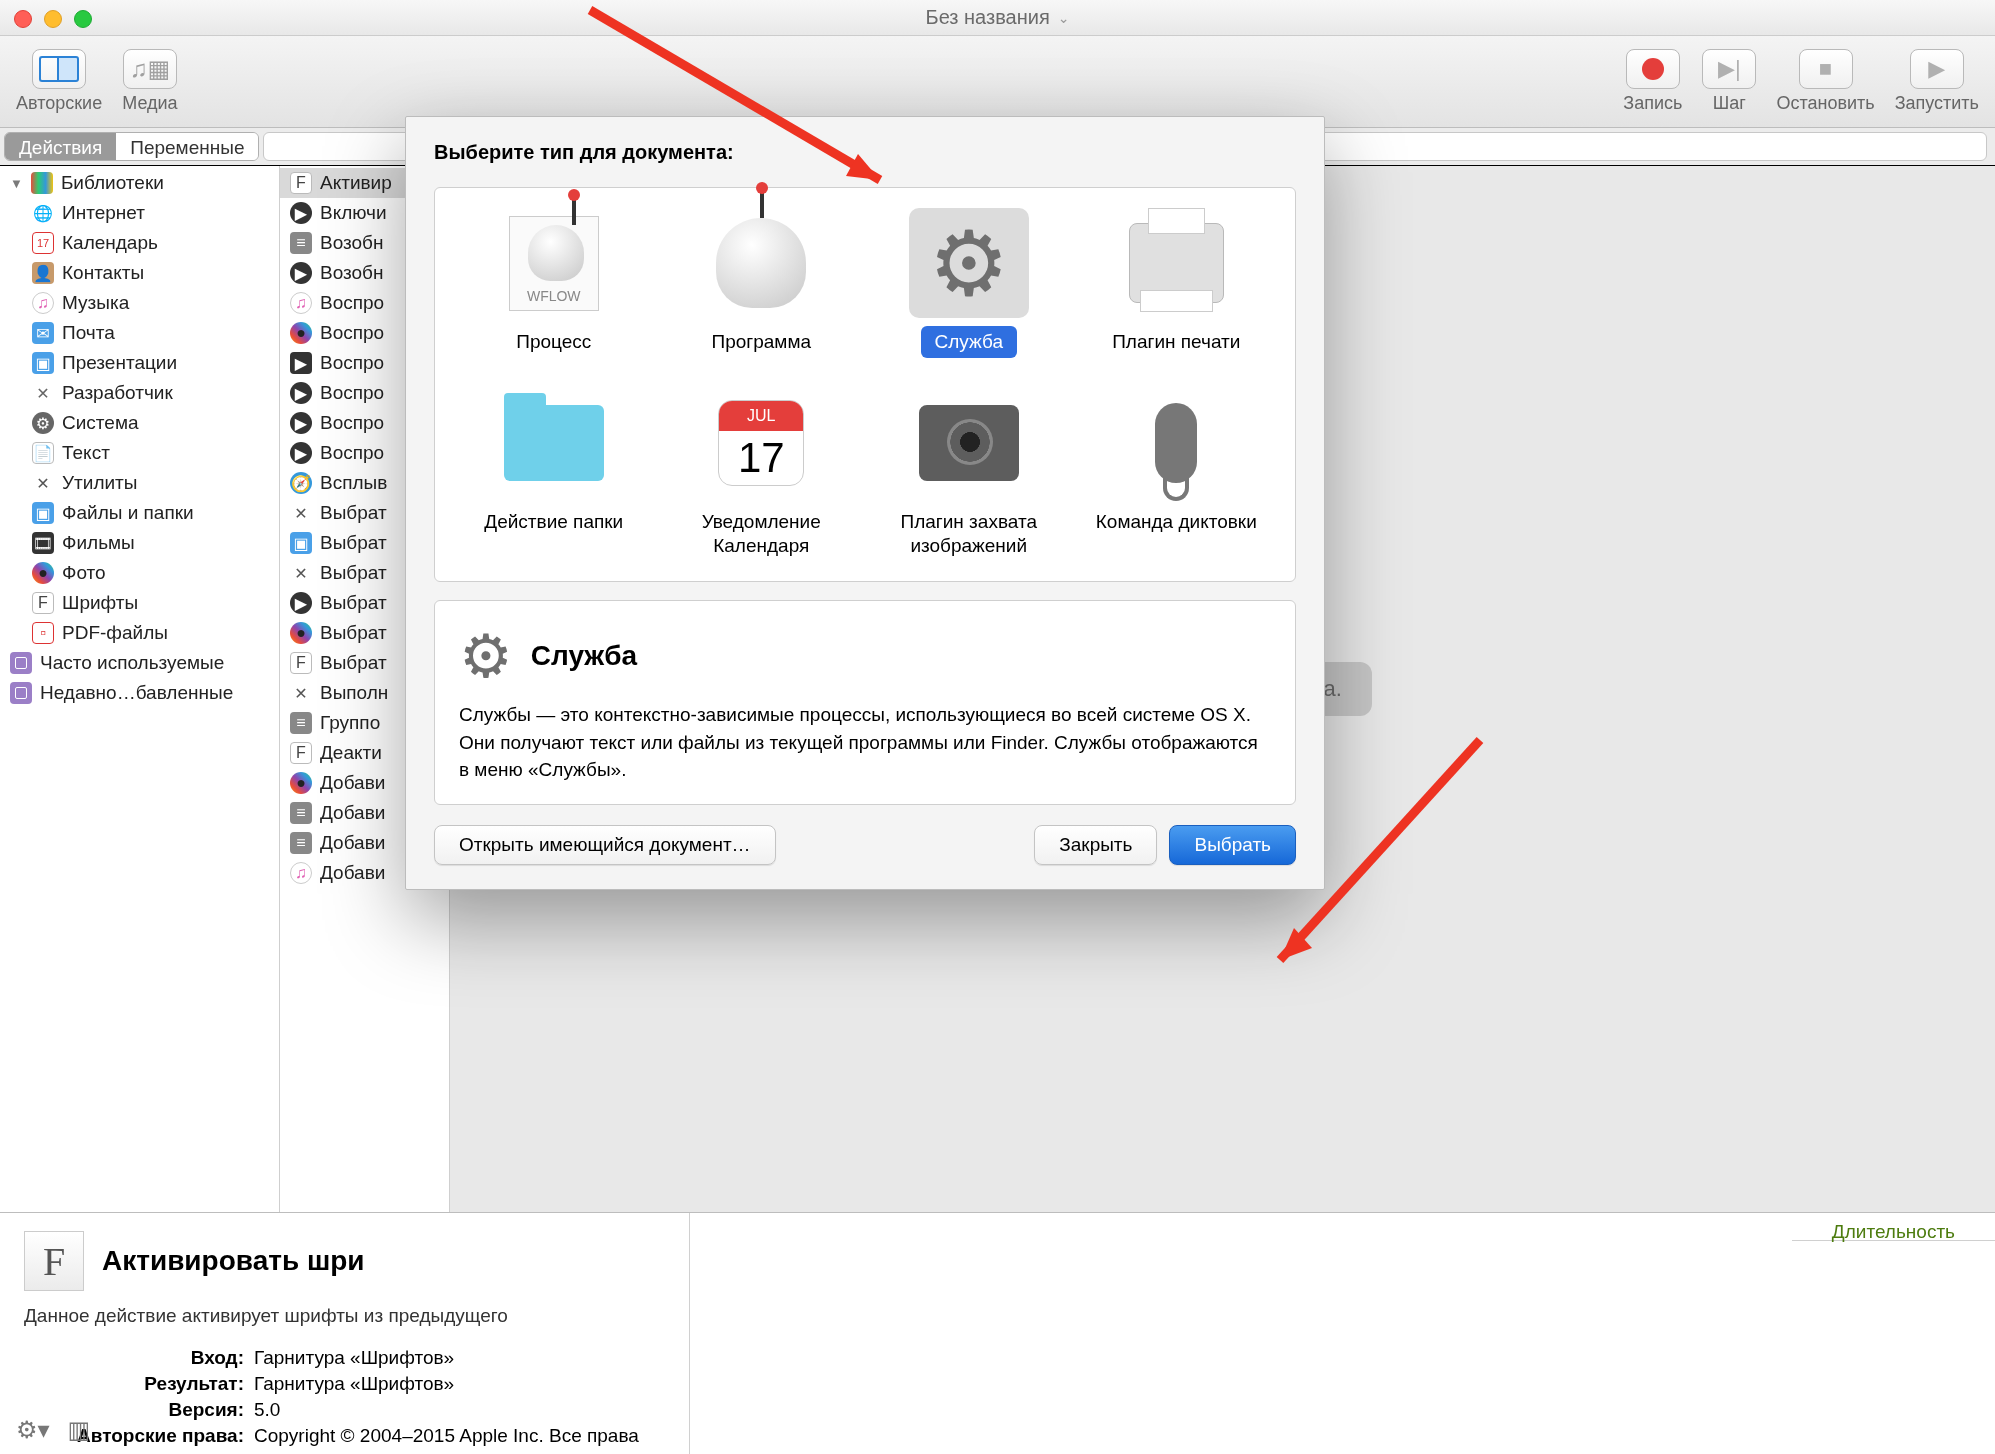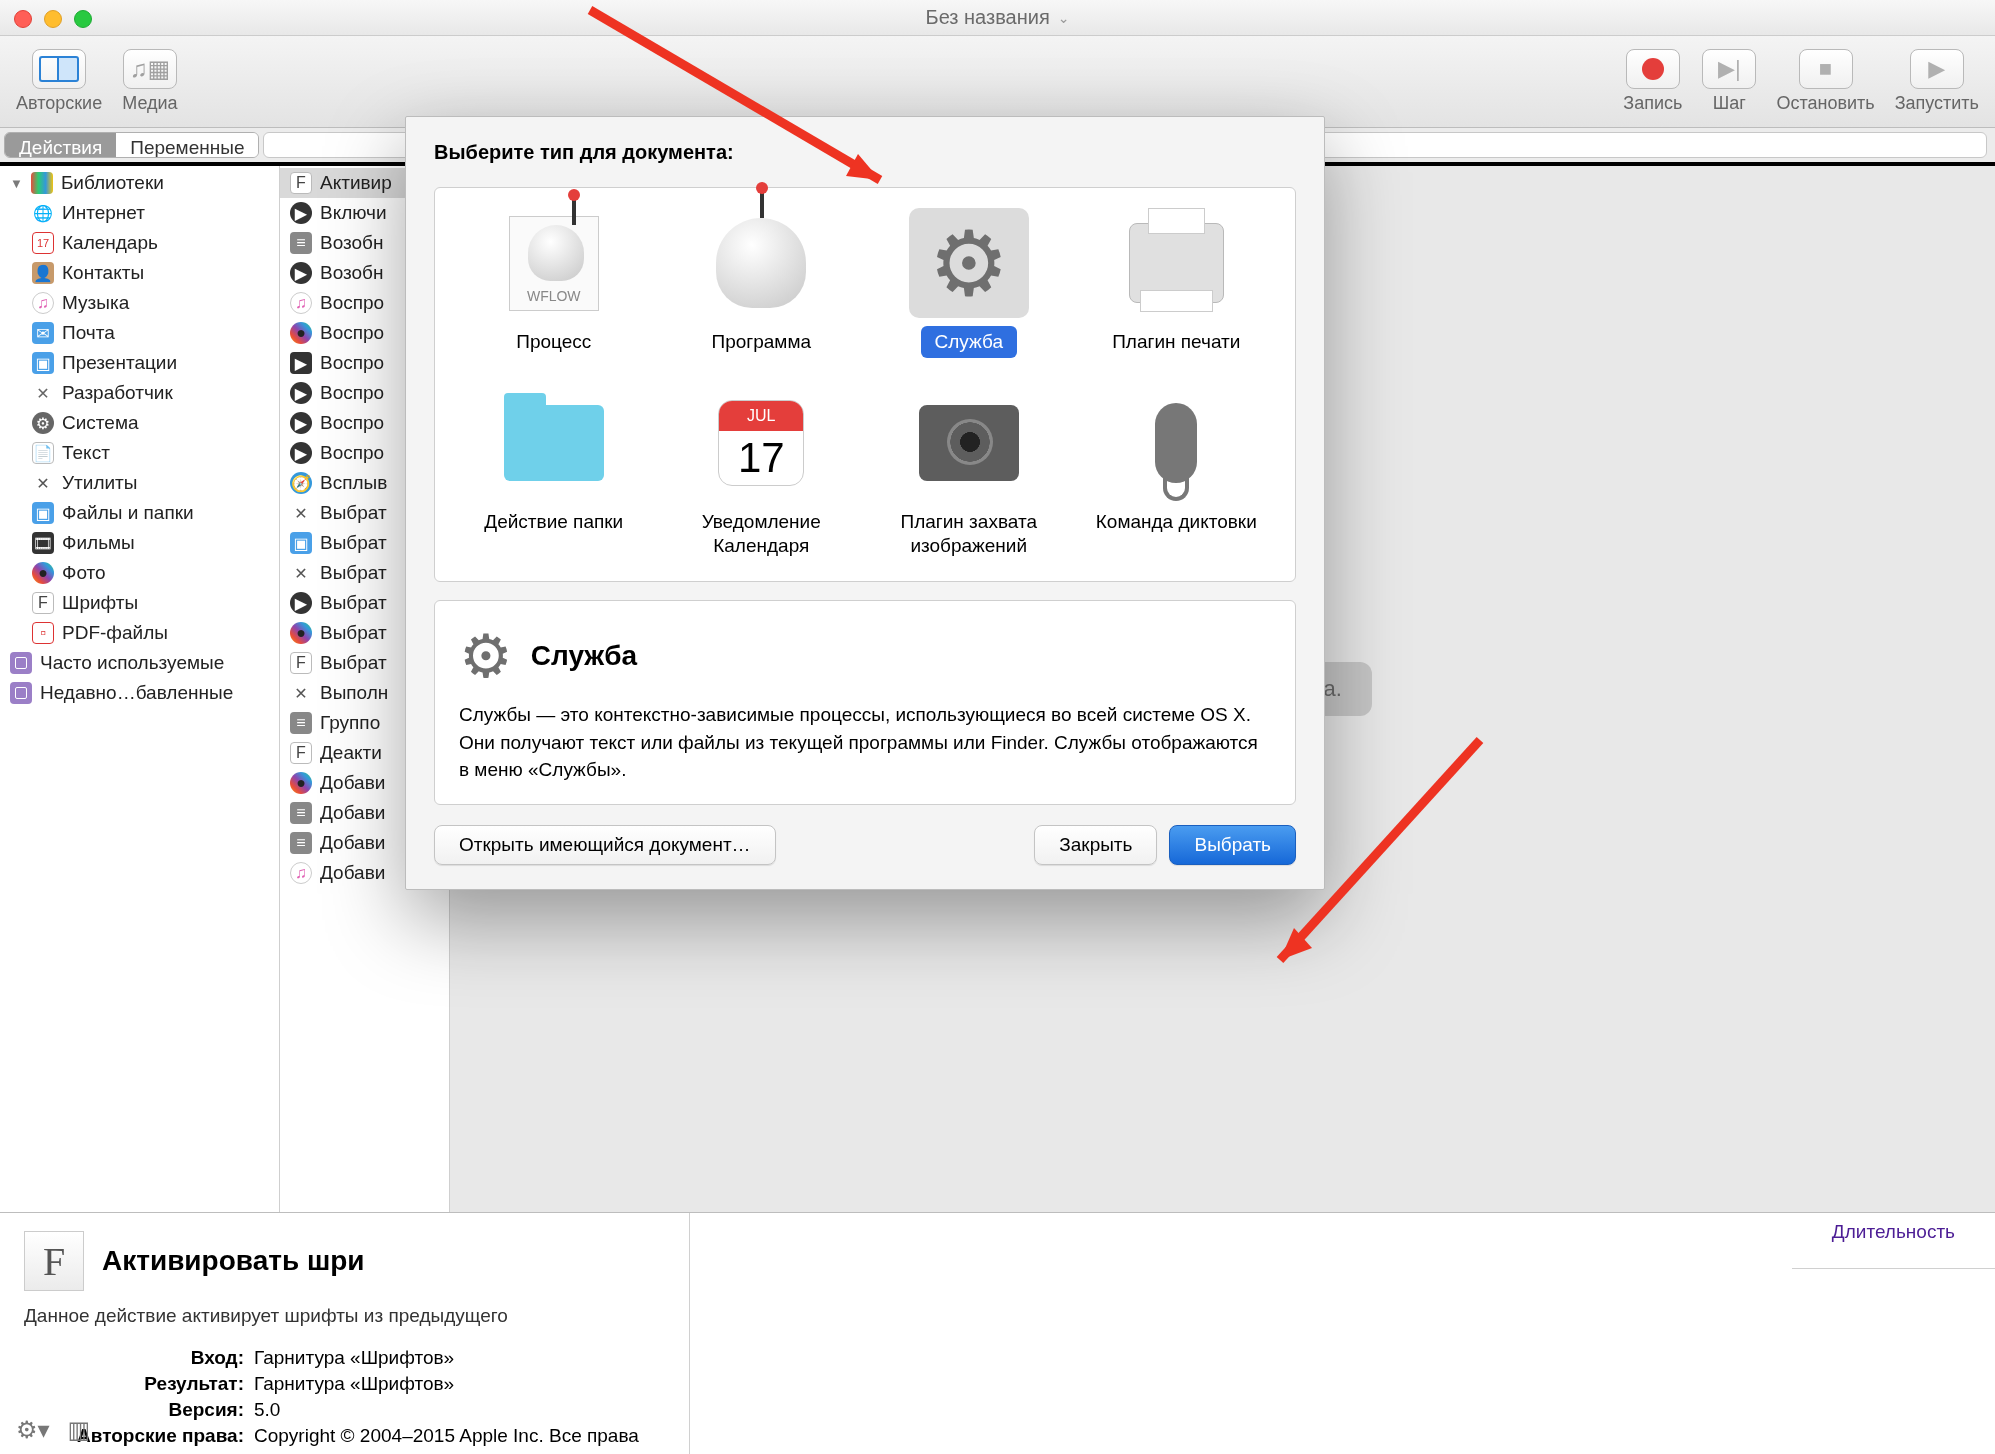--- a/index.html
+++ b/index.html
@@ -27,21 +27,21 @@
   .spacer{flex:1;}
   .tb-right{display:flex; gap:20px;}
   .rec-dot{width:22px;height:22px;border-radius:50%;background:#e43e3b;}
   .step-icon,.stop-icon,.play-icon{color:#b0b0b0;font-size:22px;}
 
   
   .main{display:flex; height:calc(100% - 36px - 92px - 280px);}
   .col{border-right:1px solid #cfcfcf; overflow:auto; background:#fff;}
   .col-lib{width:280px;}
   .col-actions{width:170px;}
-  .tabs-row{height:38px;display:flex;border-bottom:4px solid #000000;}
+  .tabs-row{height:38px;display:flex;border-bottom:1px solid #000000;}
   .seg{display:flex;border:1px solid #b0b0b0;border-radius:6px;overflow:hidden;margin:4px;}
   .seg button{border:none;background:#fff;padding:4px 14px;font-size:19px;color:#333;}
   .seg button.active{background:#9a9a9a;color:#fff;}
   .search-td{flex:1;border:1px solid #c8c8c8;border-radius:6px;margin:4px 8px 4px 0;background:#fff;}
 
   .list{padding:2px 0;}
   .list-row{display:flex;align-items:center;gap:8px;padding:4px 10px;font-size:19px;color:#222;white-space:nowrap;overflow:hidden;text-overflow:ellipsis;}
   .list-row.selected{background:#d9d9d9;}
   .list-row.header{font-weight:500;}
   .tri{color:#7a7a7a;font-size:13px;}
@@ -76,21 +76,21 @@
   
   .bottom{height:280px;display:flex;border-top:1px solid #bdbdbd;background:#fff;}
   .detail-left{width:690px;padding:18px 24px;border-right:1px solid #d0d0d0;}
   .detail-title{display:flex;align-items:center;gap:18px;margin-bottom:14px;}
   .detail-title .icon{width:60px;height:60px;border:1px solid #ccc;display:flex;align-items:center;justify-content:center;font-size:40px;font-family:Georgia,serif;color:#555;background:linear-gradient(#fff,#ebebeb);}
   .detail-title h2{font-size:28px;font-weight:700;}
   .detail-desc{font-size:19px;color:#333;margin-bottom:20px;}
   .meta-row{display:flex;font-size:19px;margin-bottom:4px;}
   .meta-row .k{width:230px;text-align:right;font-weight:700;padding-right:10px;}
   .detail-right{flex:1;position:relative;}
-  .timeline-head{position:absolute;top:0;right:0;height:56px;border-bottom:1px solid #d0d0d0;padding:8px 40px;font-size:19px;color:#4c1d95;}
+  .timeline-head{position:absolute;top:0;right:0;height:28px;border-bottom:1px solid #d0d0d0;padding:8px 40px;font-size:19px;color:#4d7c0f;}
 
   
   .dialog{position:absolute; left:405px; top:116px; width:920px; background:#f4f4f4; border:1px solid #bcbcbc; border-radius:2px; box-shadow:0 30px 80px rgba(0,0,0,.35); padding:24px 28px;}
   .dlg-title{font-size:20px;font-weight:700;margin-bottom:23px;}
   .type-grid{border:1px solid #cfcfcf;background:#fff;border-radius:6px;padding:20px;display:grid;grid-template-columns:repeat(4,1fr);gap:30px 10px;margin-bottom:18px;}
   .type-item{display:flex;flex-direction:column;align-items:center;gap:8px;cursor:pointer;}
   .type-icon{width:120px;height:110px;display:flex;align-items:center;justify-content:center;border-radius:10px;}
   .type-item.selected .type-icon{background:#dcdcdc;}
   .type-label{font-size:19px;text-align:center;padding:4px 14px;border-radius:6px;line-height:1.25;}
   .type-item.selected .type-label{background:#2f6fe0;color:#fff;}

